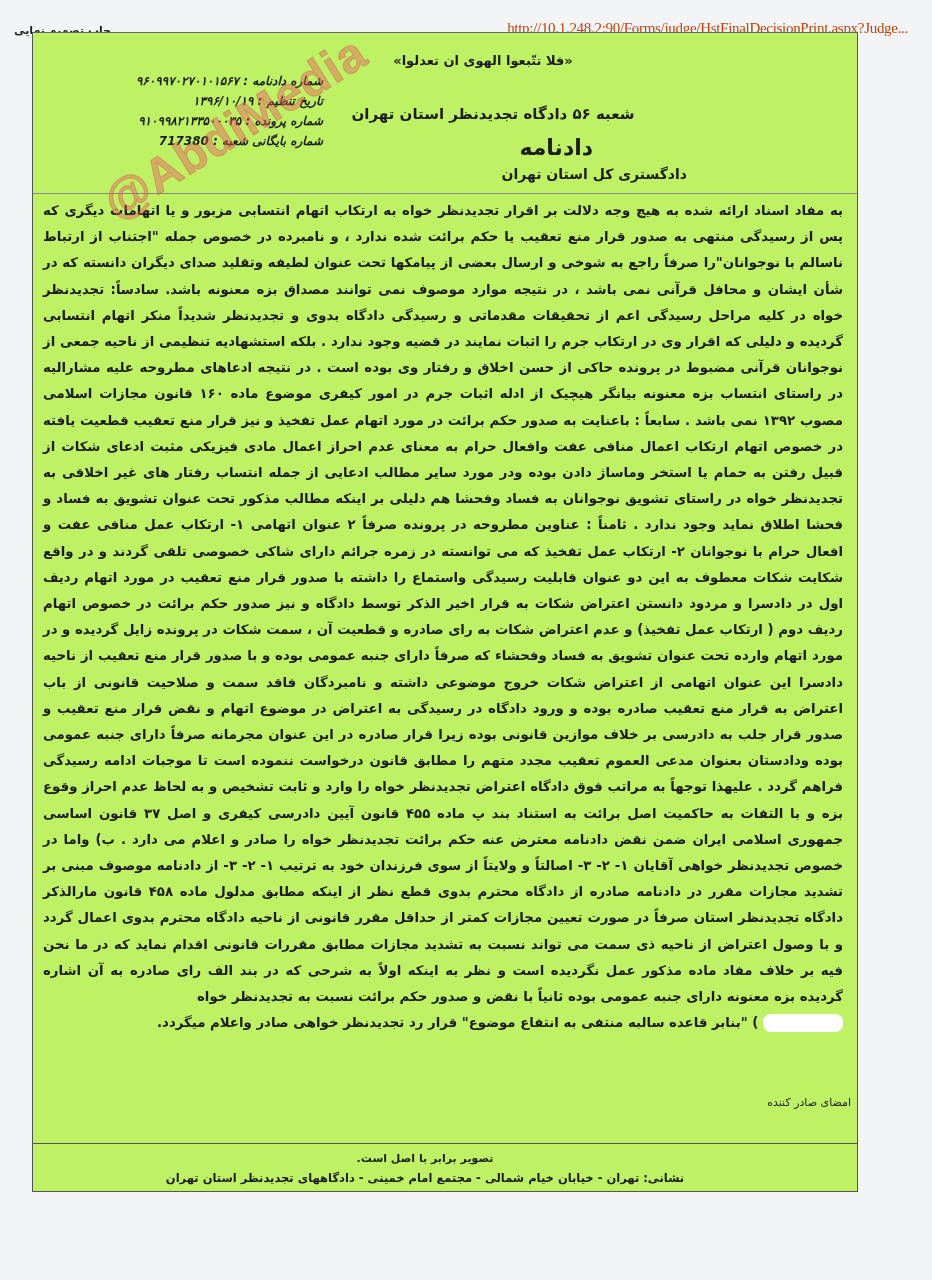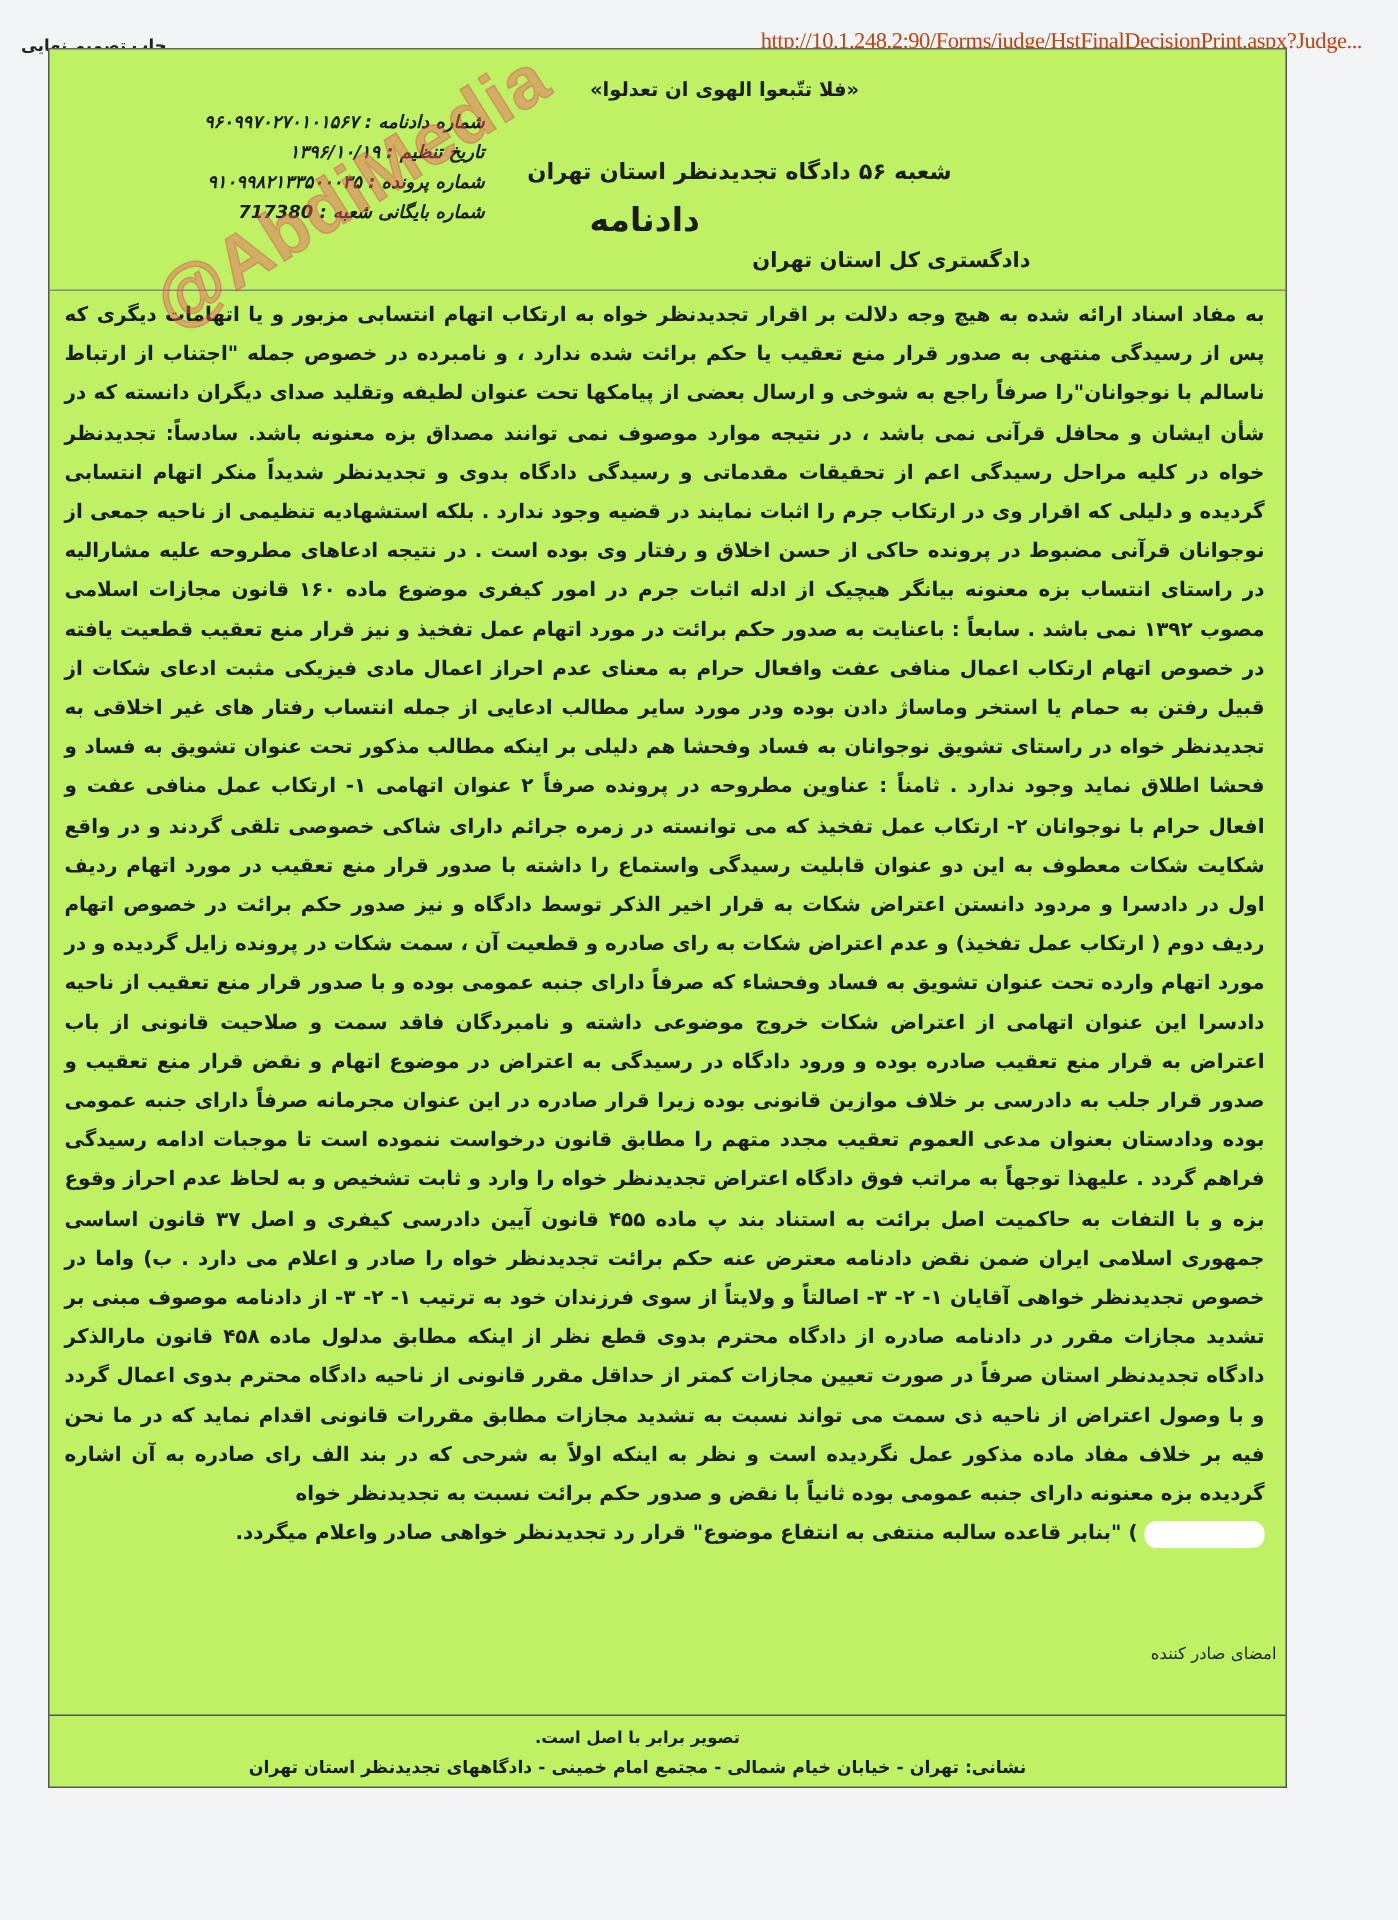--- a/index.html
+++ b/index.html
@@ -39,21 +39,21 @@
   .meta {
     position:absolute; left:80px; top:38px; width:210px;
     direction:rtl; font-size:12px; font-weight:bold; line-height:20px;font-style:italic;
   }
   .meta div { white-space:nowrap; }
   .branch {
     position:absolute; left:310px; top:72px; width:300px; text-align:center;
     direction:rtl; font-size:15px; font-weight:bold;
   }
   .doc-title {
-    position:absolute; left:360px; top:102px; width:200px; text-align:left;
+    position:absolute; left:360px; top:102px; width:200px; text-align:right;
     direction:rtl; font-size:22px; font-weight:bold;
   }
   .justice {
     position:absolute; right:170px; top:133px;
     direction:rtl; font-size:14px; font-weight:bold;
   }
   .body-text {
     position:absolute; left:10px; top:165px; width:800px;
     direction:rtl; text-align:justify; text-align-last:right;
     font-size:13.3px; font-weight:bold; line-height:26.2px;

